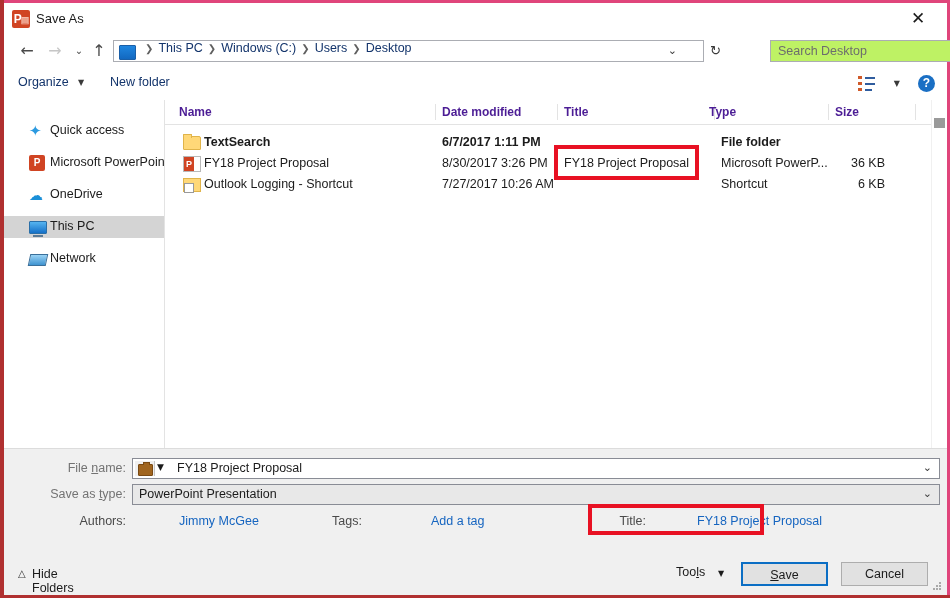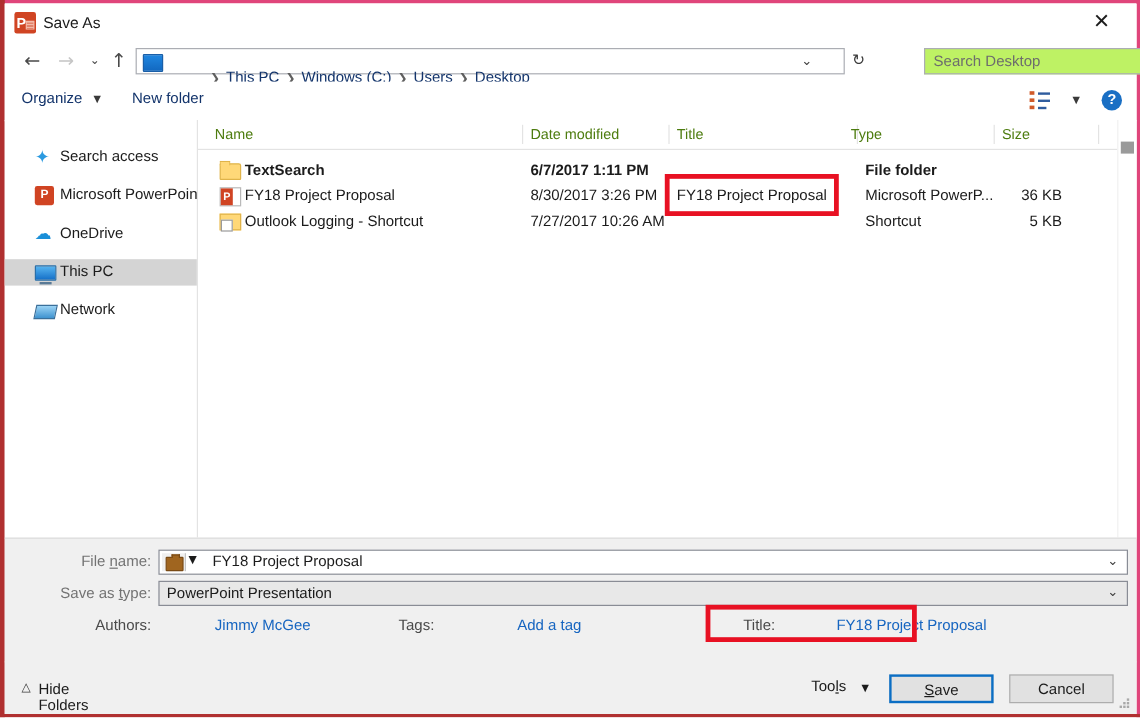--- a/index.html
+++ b/index.html
@@ -98,24 +98,23 @@
     box-sizing: border-box;
   }
   .addr-pcicon {
     position: absolute; left: 5px; top: 4px;
     width: 15px; height: 13px;
     background: linear-gradient(#1f86e0, #1268c0);
     border: 1px solid #1a5fa8;
     border-radius: 1px;
   }
   .addr-crumbs {
-    position: absolute; left: 26px; top: 16px;
+    position: absolute; left: 26px; top: 0;
     font-size: 12.5px; color: #13346b;
     white-space: nowrap;
-    margin-left: 30px;
   }
   .crumb { cursor: default; }
   .crumb-sep {
     display: inline-block;
     color: #5f5f5f; font-size: 10px;
     padding: 0 5px;
     font-family: "DejaVu Sans", sans-serif;
   }
   .addr-chevron {
     position: absolute; right: 26px; top: 3px;
@@ -247,22 +246,23 @@
     width: 782px; height: 348px;
     background: #ffffff;
   }
   .col-headers {
     position: absolute; left: 0; top: 0;
     width: 782px; height: 24px;
     border-bottom: 1px solid #e3e3e3;
   }
   .col-h {
     position: absolute; top: 5px;
-    font-size: 12px; color: #4d7c0f;
-    cursor: default;
+    font-size: 12px; color: #4c1d95;
+    cursor: default;
+    font-weight: bold;
   }
   .col-div {
     position: absolute; top: 4px;
     width: 1px; height: 16px;
     background: #e3e3e3;
   }
   .file-row {
     position: absolute; left: 0;
     width: 782px; height: 21px;
     font-size: 12.5px; color: #1b1b1b;
@@ -510,21 +510,21 @@
         <div class="vi-line" style="top:7px; width:10px;"></div>
         <div class="vi-line" style="top:13px; width:7px;"></div>
       </div>
       <div class="view-caret">▼</div>
       <div class="help-btn">?</div>
     </div>
 
     <div class="sidebar">
       <div class="side-item" style="top:20px;">
         <div class="side-ico ico-star">✦</div>
-        <div class="side-label">Search access</div>
+        <div class="side-label">Quick access</div>
       </div>
       <div class="side-item" style="top:52px;">
         <div class="side-ico ico-ppt">P</div>
         <div class="side-label">Microsoft PowerPoin</div>
       </div>
       <div class="side-item" style="top:84px;">
         <div class="side-ico ico-cloud">☁</div>
         <div class="side-label">OneDrive</div>
       </div>
       <div class="side-item selected gray" style="top:116px;">
@@ -568,21 +568,21 @@
         <div class="fr-type">Microsoft PowerP...</div>
         <div class="fr-size">36 KB</div>
       </div>
 
       <div class="file-row" style="top:74px;">
         <div class="fr-ico ico-shortcut"></div>
         <div class="fr-name">Outlook Logging - Shortcut</div>
         <div class="fr-date">7/27/2017 10:26 AM</div>
         <div class="fr-title"></div>
         <div class="fr-type">Shortcut</div>
-        <div class="fr-size">5 KB</div>
+        <div class="fr-size">6 KB</div>
       </div>
 
       <div class="vscroll">
         <div class="vscroll-thumb"></div>
       </div>
     </div>
 
     <div class="formarea">
       <div class="form-label lbl-filename">File <span class="uline">n</span>ame:</div>
       <div class="filename-row">

